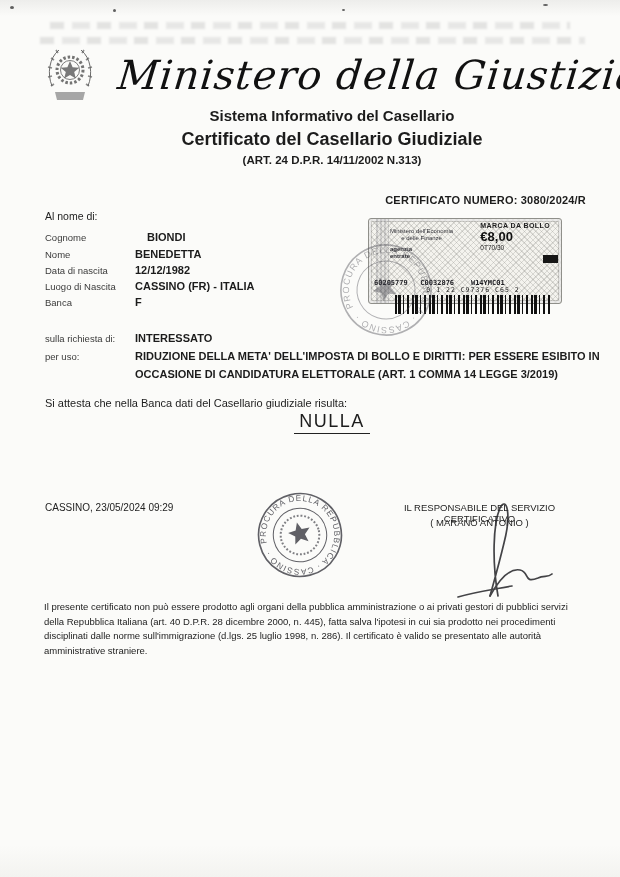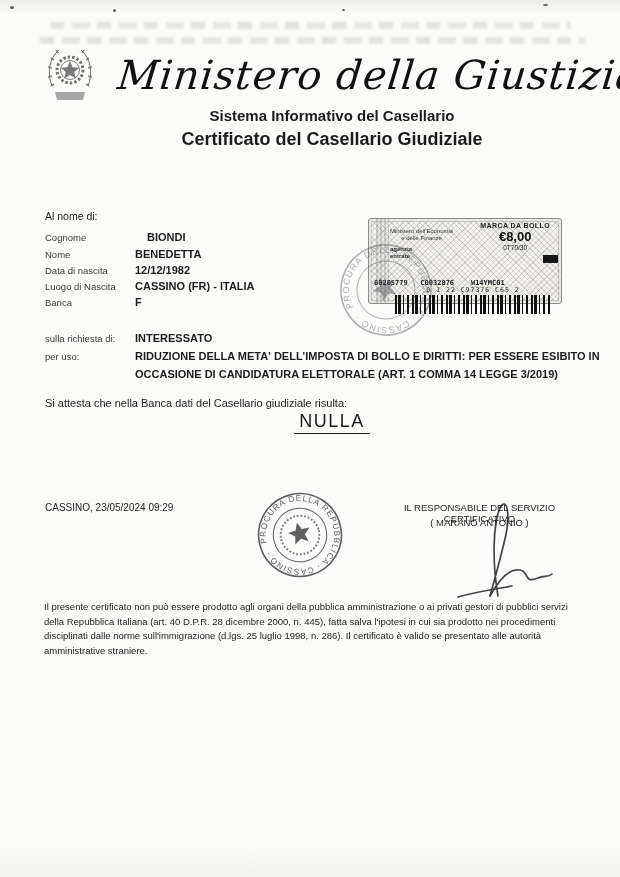--- a/index.html
+++ b/index.html
@@ -33,21 +33,21 @@
                      repeating-linear-gradient(-45deg,rgba(140,140,135,.28) 0 1px,transparent 1px 4px);
     box-shadow:inset 0 0 0 2px rgba(255,255,255,.6), inset 0 0 0 3px rgba(130,130,125,.35);
     overflow:hidden;
   }
   .bollo-strip{position:absolute;left:7px;top:0;bottom:0;width:13px;
     background:repeating-linear-gradient(90deg,rgba(100,100,110,.25) 0 2px,rgba(160,160,165,.12) 2px 4px);}
   .bollo-inner{position:absolute;inset:3px 5px;display:flex;flex-direction:column;}
   .bollo-top{display:flex;justify-content:space-between;}
   .bollo-issuer{font-size:6px;color:#34343a;text-align:center;line-height:7px;margin-left:16px;margin-top:6px;}
   .bollo-agency{font-size:6px;font-weight:bold;color:#2e2e34;text-align:left;margin-top:4px;line-height:6.5px;}
-  .bollo-right{text-align:center;margin-right:6px;}
+  .bollo-right{text-align:left;margin-right:6px;}
   .bollo-title{font-size:7px;font-weight:bold;letter-spacing:.4px;color:#222;}
   .bollo-amount{font-size:13px;font-weight:bold;color:#111;}
   .bollo-code{font-size:6.5px;color:#222;}
   .inkmark{position:absolute;right:3px;top:36px;width:15px;height:8px;background:#161616;}
   .bollo-rows{margin-top:3px;font-family:"DejaVu Sans Mono",monospace;font-size:7px;font-weight:bold;
     color:#1d1d22;line-height:8.6px;white-space:pre;}
   .barcode-caption{font-family:"DejaVu Sans Mono",monospace;font-size:6.5px;color:#222;text-align:center;letter-spacing:1px;}
   .barcode-bars{width:156px;height:19px;margin-top:1px;
     background:repeating-linear-gradient(90deg,#101010 0 2px,transparent 2px 3px,#101010 3px 6px,transparent 6px 8px,#101010 8px 9px,transparent 9px 12px,#101010 12px 14px,transparent 14px 17px);}
   
@@ -80,20 +80,22 @@
       <path d="M12,42 l-3,2 M10,34 l-4,1 M10,26 l-4,-1 M12,18 l-3,-2 M16,11 l-2,-3" stroke-width="1.6" opacity=".7"></path>
       <path d="M44,42 l3,2 M46,34 l4,1 M46,26 l4,-1 M44,18 l3,-2 M40,11 l2,-3" stroke-width="1.6" opacity=".7"></path>
     </g>
     <path d="M28,19 l2.6,6.2 6.7,.5 -5.1,4.4 1.6,6.5 -5.8,-3.5 -5.8,3.5 1.6,-6.5 -5.1,-4.4 6.7,-.5 Z" fill="#6a6a6a" opacity=".9"></path>
     <path d="M13,50 L43,50 L41,58 L15,58 Z" fill="#8a8a8a" opacity=".75"></path>
   </svg>
 
   <div class="abs script-title" style="left:118px;top:52px;">Ministero della Giustizia</div>
   <div class="abs ctr h-sys" style="top:107px;">Sistema Informativo del Casellario</div>
   <div class="abs ctr h-cert" style="top:129px;">Certificato del Casellario Giudiziale</div>
+  <div class="abs ctr h-sub" style="top:154px;">(ART. 24 D.P.R. 14/11/2002 N.313)</div>
+  <div class="abs cert-num" style="right:34px;top:194px;">CERTIFICATO NUMERO: 3080/2024/R</div>
 
   <div class="abs lbl" style="left:45px;top:210px;font-size:10.5px;color:#222;">Al nome di:</div>
 
   <div class="abs lbl row-line" style="left:45px;top:230px;">Cognome</div>
   <div class="abs val row-line" style="left:135px;top:229px;padding-left:12px;">BIONDI</div>
 
   <div class="abs lbl row-line" style="left:45px;top:247px;">Nome</div>
   <div class="abs val row-line" style="left:135px;top:246px;">BENEDETTA</div>
 
   <div class="abs lbl row-line" style="left:45px;top:263px;">Data di nascita</div>

